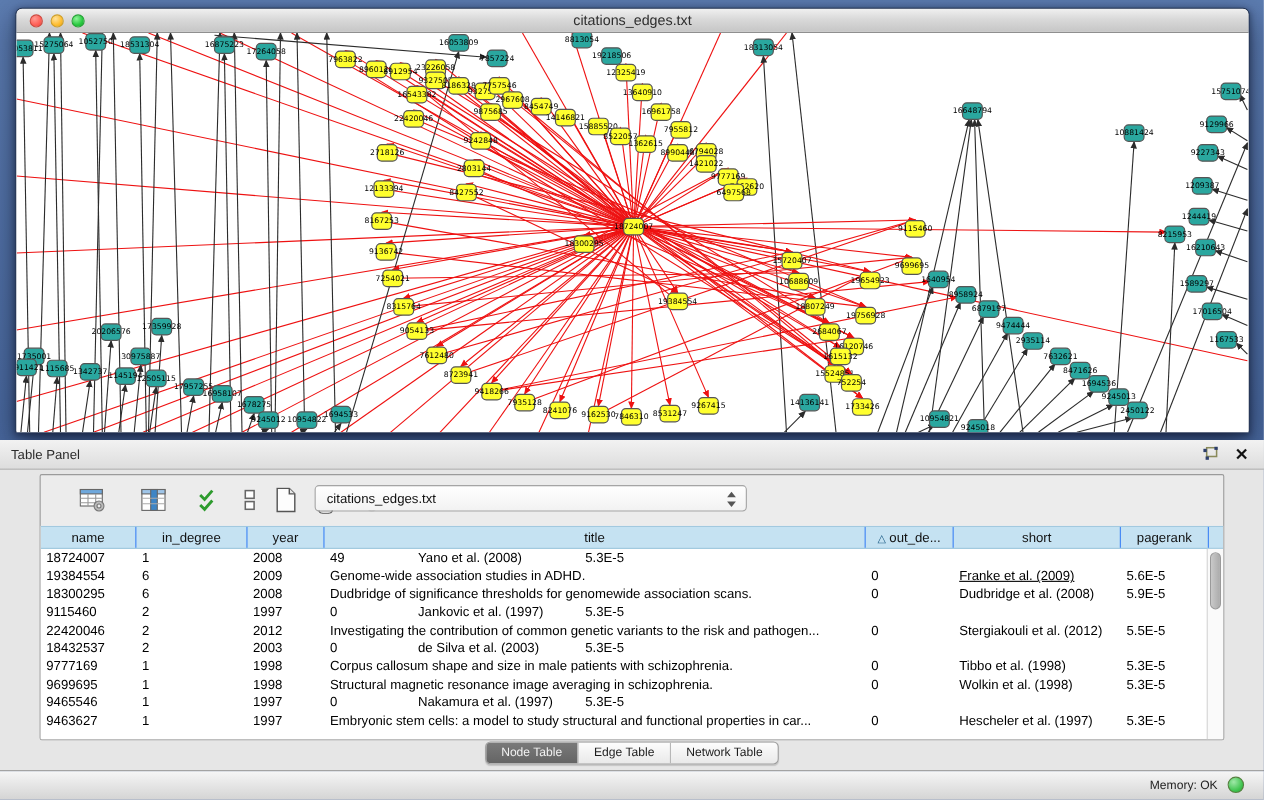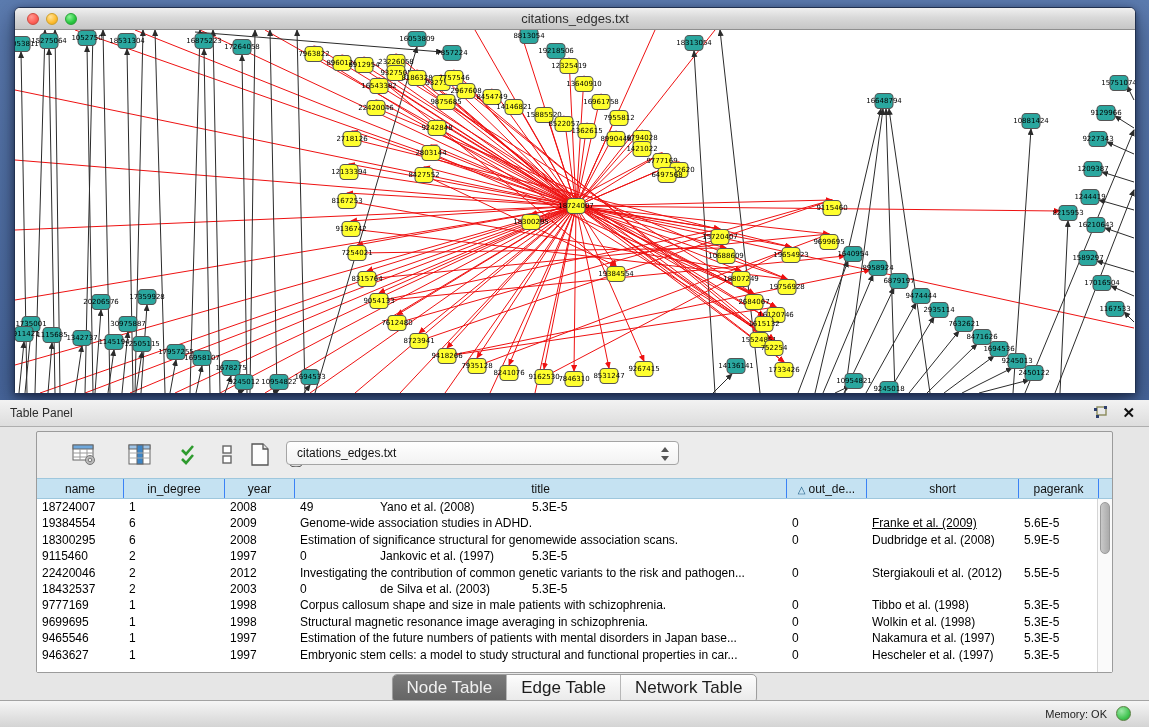--- a/index.html
+++ b/index.html
@@ -53,21 +53,21 @@
   .sort-tri { color:#1d5d86; font-size:10px; margin-right:3px; }
   .trow { display:flex; height:16.4px; }
   .tcell { font-size:12px; color:#000; line-height:16px; padding-left:5px; overflow:hidden; white-space:nowrap; border-right:1px solid transparent; }
   #vscroll { position:absolute; right:0; top:21px; bottom:0; width:15px; background:#fafafa; border-left:1px solid #d5d5d5; }
   #vthumb { position:absolute; left:2px; top:3px; width:10px; height:52px; background:linear-gradient(90deg,#c9c9c9,#ababab); border-radius:6px; border:1px solid #9a9a9a;}
 
   
   #tabs { position:absolute; left:0; right:0; top:274px; height:22px; text-align:center; }
   .tabgroup { display:inline-flex; border:1px solid #9e9e9e; border-radius:5px; overflow:hidden;
      background:linear-gradient(180deg,#fdfdfd,#e9e9e9); box-shadow:0 1px 1px rgba(0,0,0,.15); }
-  .tab { font-size:17px; padding:3px 14px 4px; color:#1c1c1c; border-right:1px solid #b7b7b7; cursor:pointer; background:transparent; border-top:none; border-bottom:none; border-left:none;}
+  .tab { font-size:11px; padding:3px 14px 4px; color:#1c1c1c; border-right:1px solid #b7b7b7; cursor:pointer; background:transparent; border-top:none; border-bottom:none; border-left:none;}
   .tab:last-child { border-right:none; }
   .tab.sel { background:linear-gradient(180deg,#7a7a7a,#646464); color:#f1f1f1; }
 
   
   #status-bar { position:absolute; left:0; top:700px; width:1149px; height:27px;
      background:linear-gradient(180deg,#f6f6f6,#d4d4d4); border-top:1px solid #a3a3a3; }
   #mem-label { position:absolute; right:42px; top:7px; font-size:11px; color:#222; }
   #mem-dot { position:absolute; right:18px; top:5px; width:15px; height:15px; border-radius:50%;
      background:radial-gradient(circle at 35% 30%, #9fe8a8, #3ec34e 65%, #2f9c3e); border:1px solid #55803f; }
 </style>
@@ -842,21 +842,21 @@
               <div class="tcell" style="width: 70px;">2009</div>
               <div class="tcell" style="width: 492px;">Genome-wide association studies in ADHD.</div>
               <div class="tcell" style="width: 80px;">0</div>
               <div class="tcell" style="width: 152px; text-decoration: underline;">Franke et al. (2009)</div>
               <div class="tcell" style="width: 80px;">5.6E-5</div>
             </div>
             <div class="trow">
               <div class="tcell" style="width: 87px;">18300295</div>
               <div class="tcell" style="width: 101px;">6</div>
               <div class="tcell" style="width: 70px;">2008</div>
-              <div class="tcell" style="width: 492px;">Estimation of significance structural for genomewide association scans.</div>
+              <div class="tcell" style="width: 492px;">Dudbridge of significance thresholds for genomewide association scans.</div>
               <div class="tcell" style="width: 80px;">0</div>
               <div class="tcell" style="width: 152px;">Dudbridge et al. (2008)</div>
               <div class="tcell" style="width: 80px;">5.9E-5</div>
             </div>
             <div class="trow">
               <div class="tcell" style="width: 87px;">9115460</div>
               <div class="tcell" style="width: 101px;">2</div>
               <div class="tcell" style="width: 70px;">1997</div>
               <div class="tcell" style="width: 80px;">0</div>
               <div class="tcell" style="width: 152px;">Jankovic et al. (1997)</div>
@@ -894,21 +894,20 @@
               <div class="tcell" style="width: 70px;">1998</div>
               <div class="tcell" style="width: 492px;">Structural magnetic resonance image averaging in schizophrenia.</div>
               <div class="tcell" style="width: 80px;">0</div>
               <div class="tcell" style="width: 152px;">Wolkin et al. (1998)</div>
               <div class="tcell" style="width: 80px;">5.3E-5</div>
             </div>
             <div class="trow">
               <div class="tcell" style="width: 87px;">9465546</div>
               <div class="tcell" style="width: 101px;">1</div>
               <div class="tcell" style="width: 70px;">1997</div>
-              <div class="tcell" style="width: 492px;">Estimation of the future numbers of patients with mental disorders in Japan base...</div>
               <div class="tcell" style="width: 80px;">0</div>
               <div class="tcell" style="width: 152px;">Nakamura et al. (1997)</div>
               <div class="tcell" style="width: 80px;">5.3E-5</div>
             </div>
             <div class="trow">
               <div class="tcell" style="width: 87px;">9463627</div>
               <div class="tcell" style="width: 101px;">1</div>
               <div class="tcell" style="width: 70px;">1997</div>
               <div class="tcell" style="width: 492px;">Embryonic stem cells: a model to study structural and functional properties in car...</div>
               <div class="tcell" style="width: 80px;">0</div>

